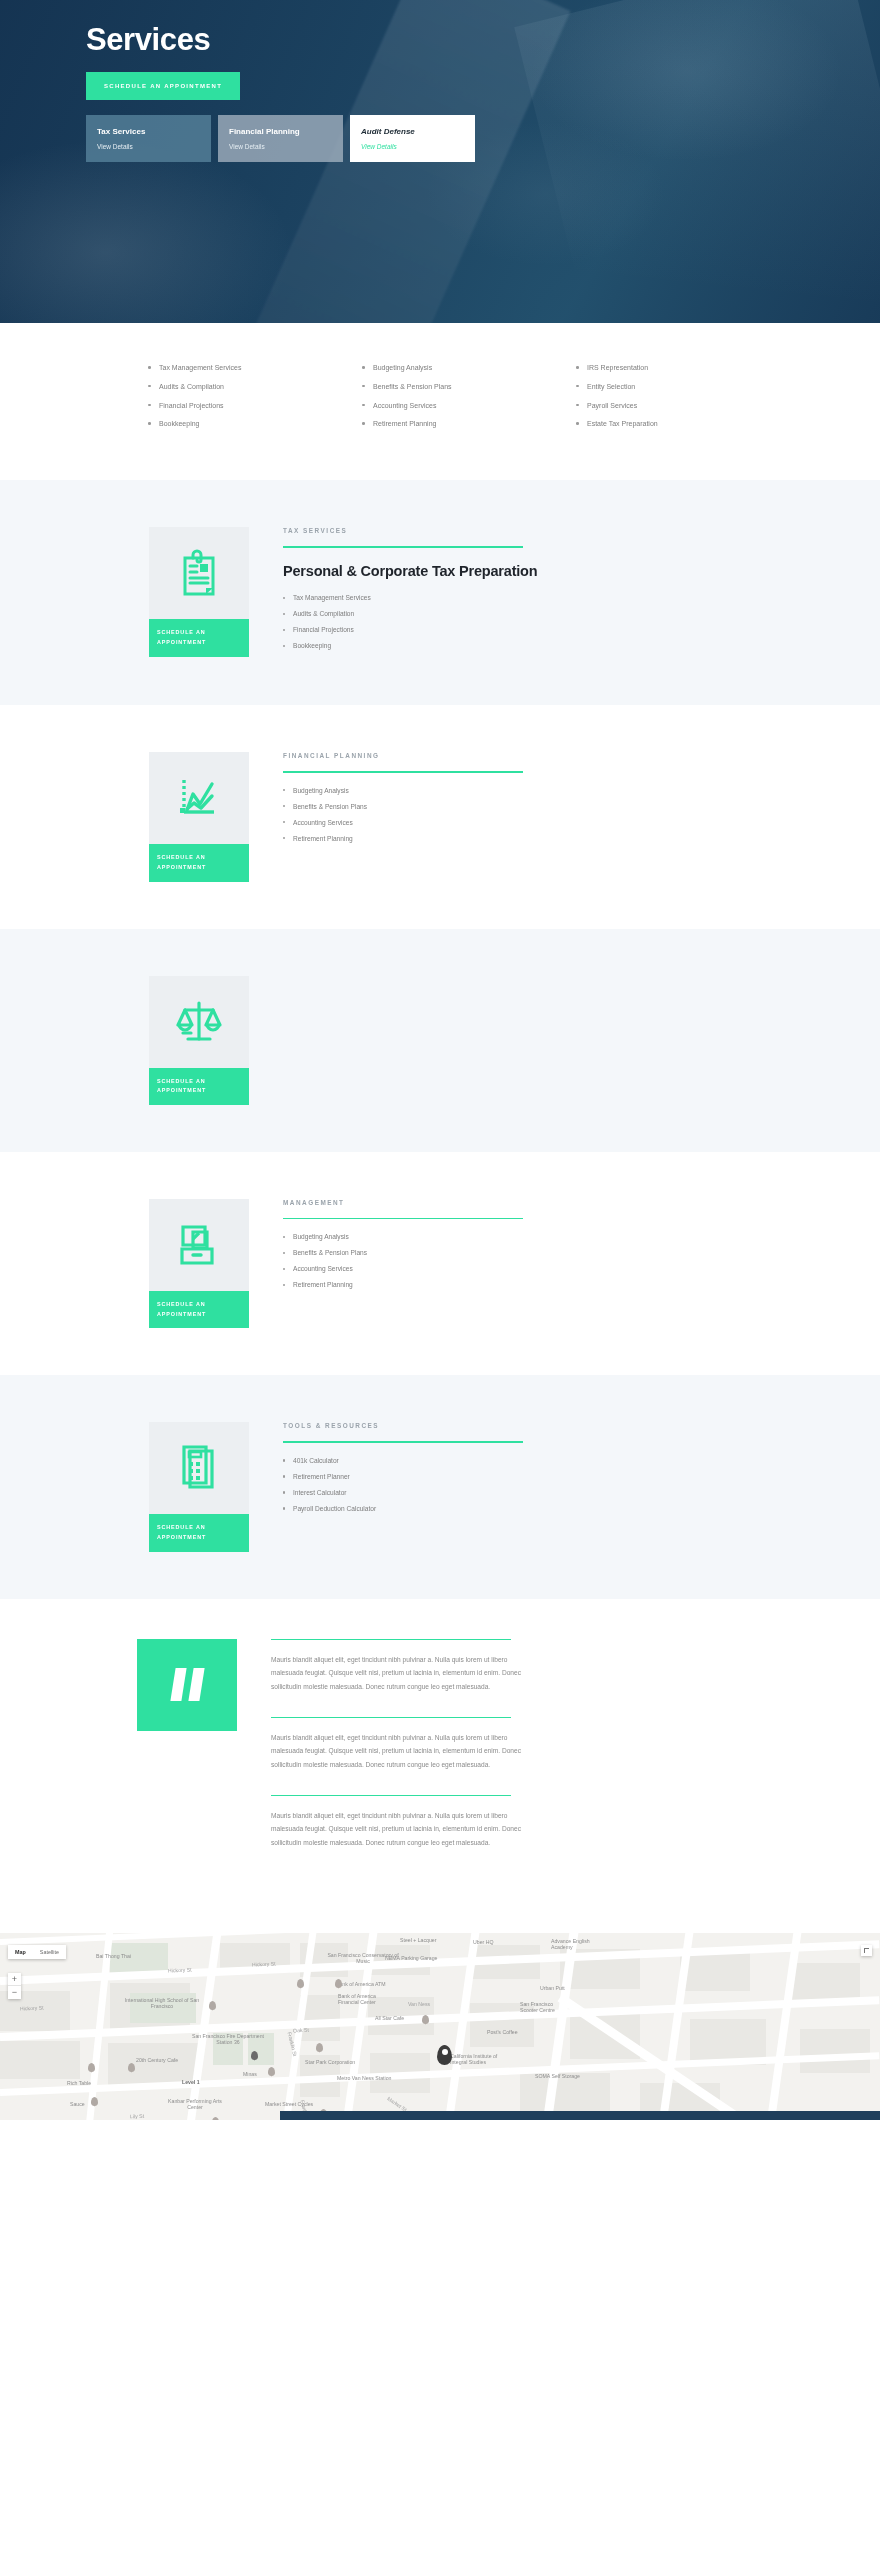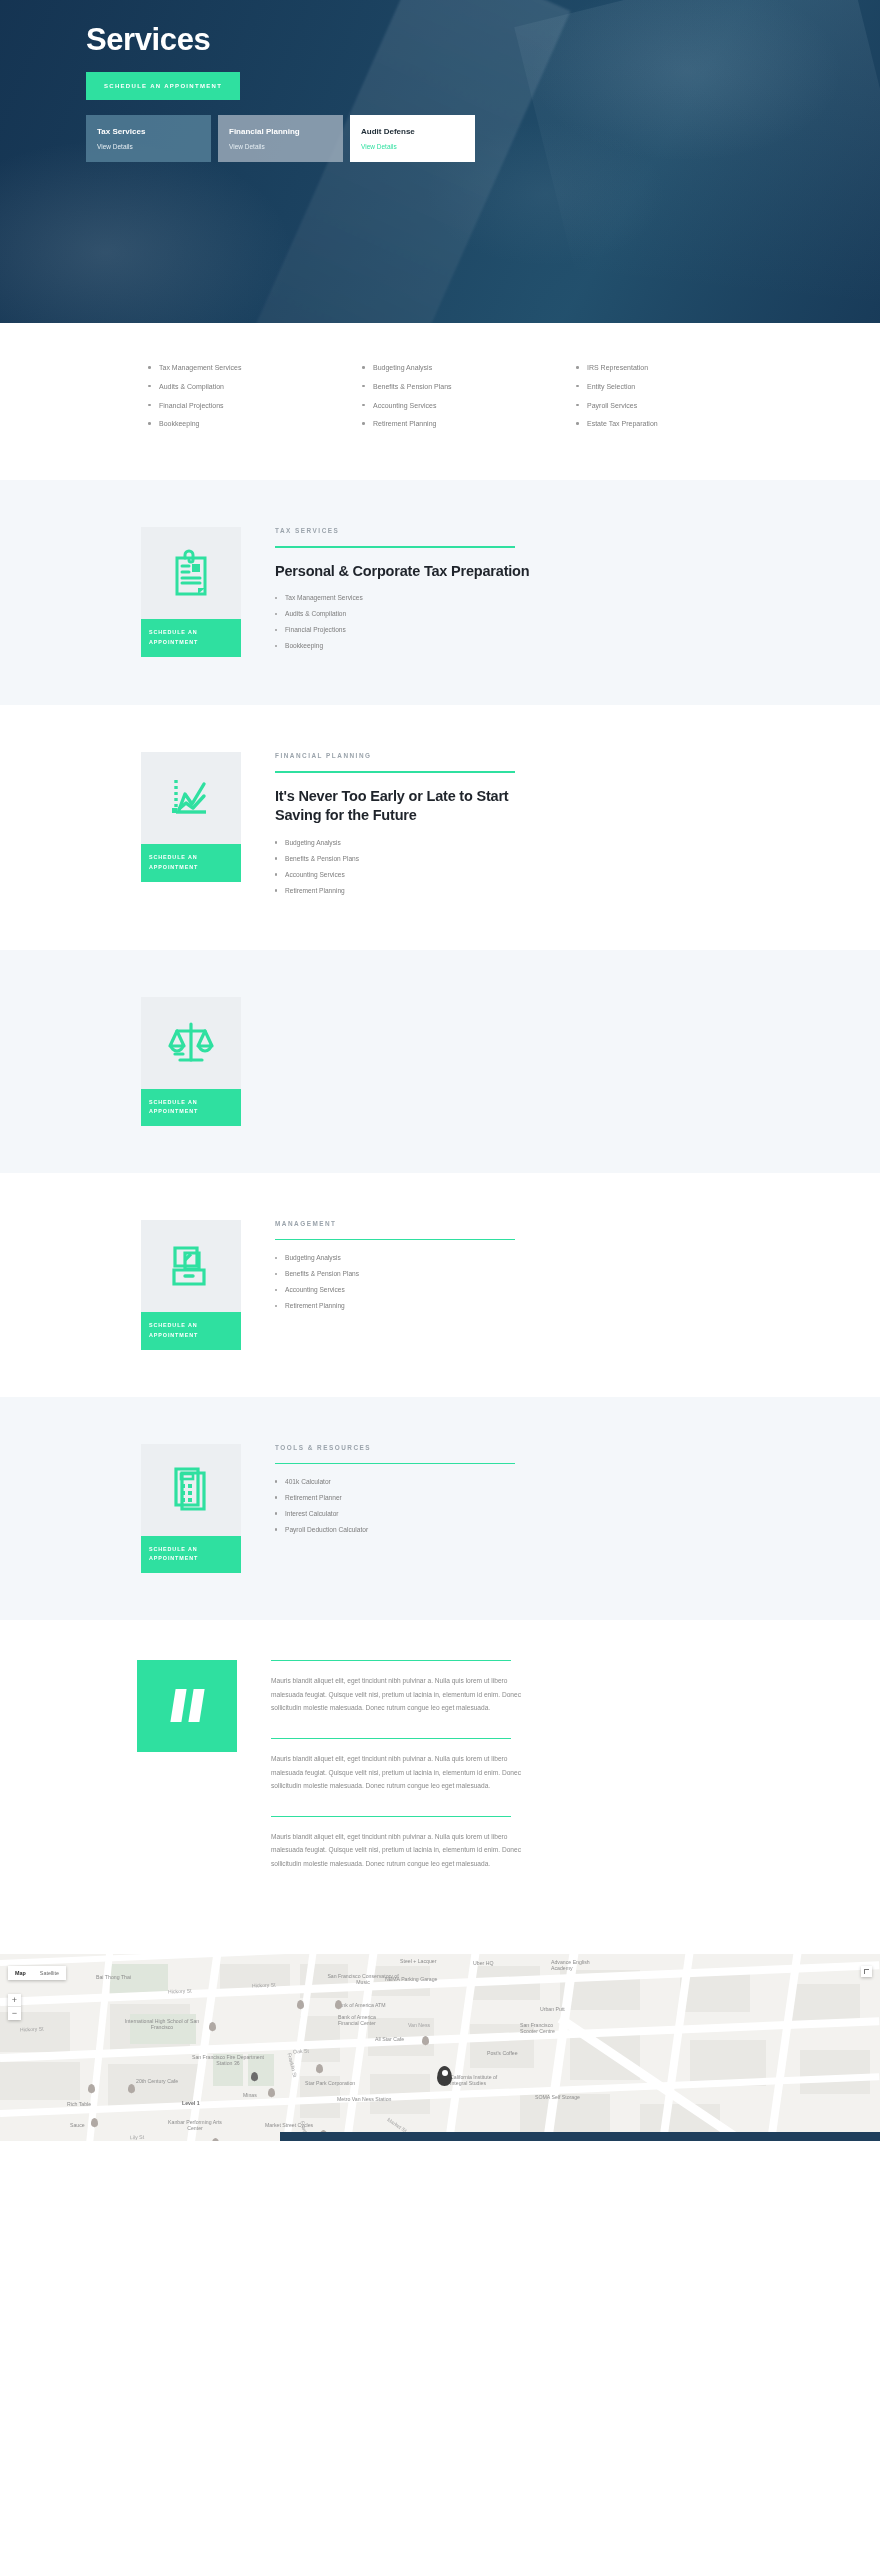--- a/index.html
+++ b/index.html
@@ -50,41 +50,41 @@
     display:inline-block; margin-top:14px; background:#2fe0a0; color:#fff;
     font-size:6px; font-weight:700; letter-spacing:1.3px;
     padding:11px 18px; border:none; cursor:pointer;
   }
 
   
   .hero-cards { position:relative; z-index:4; display:flex; gap:7px; padding:15px 0 0 86px; }
   .hcard { width:125px; height:47px; padding:12px 11px 0 11px; }
   .hcard.c1 { background:rgba(86,130,155,.80); }
   .hcard.c2 { background:rgba(160,175,190,.80); }
-  .hcard.c3 { background:#ffffff; }
+  .hcard.c3 { background:#ffffff;font-style:italic; }
   .hcard-title { font-size:8px; font-weight:700; color:#fff; }
   .hcard.c3 .hcard-title { color:#23303a; }
   .hcard-link { font-size:6.5px; margin-top:7px; color:#e6eef3; }
   .hcard.c3 .hcard-link { color:#2fe0a0; }
 
   
   .linkband { background:#fff; padding:40px 0 42px 0; }
   .linkcols { display:flex; padding-left:148px; }
   .linkcol { width:214px; }
   .linkcol li {
     list-style:none; position:relative; padding-left:11px;
     font-size:7px; color:#7d7d7d; margin-bottom:9px; line-height:1.4;
   }
   .linkcol li:before {
     content:""; position:absolute; left:0; top:3px; width:2.6px; height:2.6px;
     border-radius:50%; background:#9b9b9b;
   }
 
   
-  .feature { padding:47px 4px; }
+  .feature { padding:47px 12px; }
   .feature.alt { background:#f4f7fa; }
   .feature-inner { display:flex; padding-left:137px; }
   .fig { width:100px; flex:0 0 100px; }
   .fig-box {
     width:100px; height:92px; background:#eceff2;
     display:flex; align-items:center; justify-content:center;
   }
   .fig-btn {
     width:100px; background:#2fe0a0; color:#fff; border:none; cursor:pointer;
     font-size:5.4px; font-weight:700; letter-spacing:.9px; line-height:1.8;
@@ -279,21 +279,20 @@
             <rect x="5" y="34" width="5" height="5" fill="#2fe0a0"></rect>
             <path d="M12 36l6-16 7 10 12-20" stroke="#2fe0a0" stroke-width="3.4" stroke-linejoin="round" stroke-linecap="round"></path>
             <path d="M12 35l7-6 7 5 11-12" stroke="#2fe0a0" stroke-width="3.4" stroke-linejoin="round" stroke-linecap="round"></path>
           </svg>
         </div>
         <button class="fig-btn">SCHEDULE AN APPOINTMENT</button>
       </div>
       <div class="fcontent">
         <div class="eyebrow">FINANCIAL PLANNING</div>
         <div class="rule"></div>
-        <h2 class="fheading">It's Never Too Early or Late to Start Saving for the Future</h2>
         <ul class="flist">
           <li>Budgeting Analysis</li>
           <li>Benefits &amp; Pension Plans</li>
           <li>Accounting Services</li>
           <li>Retirement Planning</li>
         </ul>
       </div>
     </div>
   </section>
 

